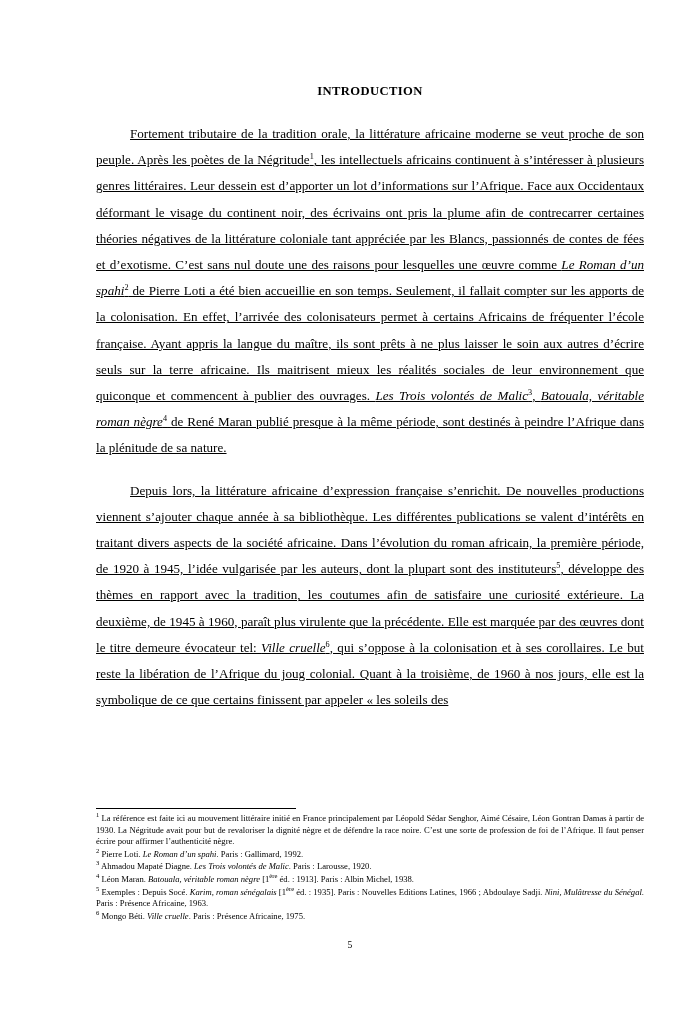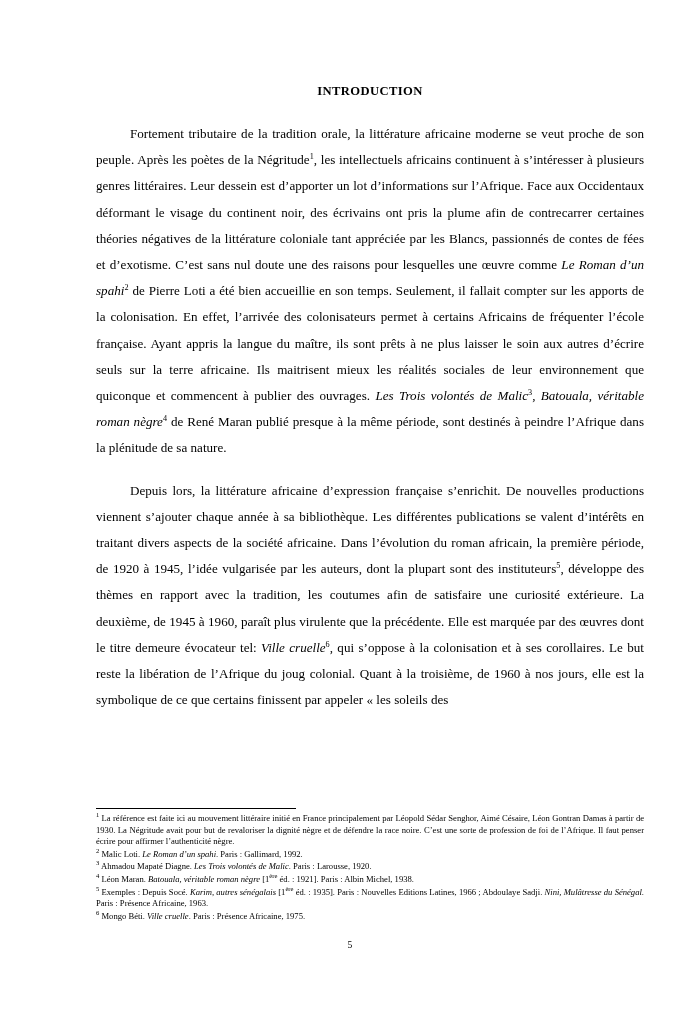--- a/index.html
+++ b/index.html
@@ -35,20 +35,21 @@
     margin: 0 0 22px 0;
   }
   p.body-par {
     margin: 0;
     text-align: justify;
     text-justify: inter-word;
     font-size: 13.1px;
     line-height: 26.2px;
     text-indent: 34px;
     hyphens: none;
+    text-decoration: underline;
   }
   p.body-par + p.body-par {
     margin-top: 16px;
   }
   .it { font-style: italic; }
   sup {
     font-size: 8.2px;
     vertical-align: super;
     line-height: 0;
   }
@@ -95,23 +96,23 @@
     <div id="paragraph-container">
         <p class="body-par"><span>Fortement tributaire de la tradition orale, la littérature africaine moderne se veut proche de son peuple. Après les poètes de la Négritude</span><sup>1</sup><span>, les intellectuels africains continuent à s’intéresser à plusieurs genres littéraires. Leur dessein est d’apporter un lot d’informations sur l’Afrique. Face aux Occidentaux déformant le visage du continent noir, des écrivains ont pris la plume afin de contrecarrer certaines théories négatives de la littérature coloniale tant appréciée par les Blancs, passionnés de contes de fées et d’exotisme. C’est sans nul doute une des raisons pour lesquelles une œuvre comme </span><span class="it">Le Roman d’un spahi</span><sup>2</sup><span> de Pierre Loti a été bien accueillie en son temps. Seulement, il fallait compter sur les apports de la colonisation. En effet, l’arrivée des colonisateurs permet à certains Africains de fréquenter l’école française. Ayant appris la langue du maître, ils sont prêts à ne plus laisser le soin aux autres d’écrire seuls sur la terre africaine. Ils maitrisent mieux les réalités sociales de leur environnement que quiconque et commencent à publier des ouvrages. </span><span class="it">Les Trois volontés de Malic</span><sup>3</sup><span>, </span><span class="it">Batouala, véritable roman nègre</span><sup>4</sup><span> de René Maran publié presque à la même période, sont destinés à peindre l’Afrique dans la plénitude de sa nature.</span></p>
         <p class="body-par"><span>Depuis lors, la littérature africaine d’expression française s’enrichit. De nouvelles productions viennent s’ajouter chaque année à sa bibliothèque. Les différentes publications se valent d’intérêts en traitant divers aspects de la société africaine. Dans l’évolution du roman africain, la première période, de 1920 à 1945, l’idée vulgarisée par les auteurs, dont la plupart sont des instituteurs</span><sup>5</sup><span>, développe des thèmes en rapport avec la tradition, les coutumes afin de satisfaire une curiosité extérieure. La deuxième, de 1945 à 1960, paraît plus virulente que la précédente. Elle est marquée par des œuvres dont le titre demeure évocateur tel: </span><span class="it">Ville cruelle</span><sup>6</sup><span>, qui s’oppose à la colonisation et à ses corollaires. Le but reste la libération de l’Afrique du joug colonial. Quant à la troisième, de 1960 à nos jours, elle est la symbolique de ce que certains finissent par appeler « les soleils des</span></p>
       </div>
   </div>
 
   <div class="footnote-area">
     <div class="fn-rule"></div>
     <div class="footnotes" id="footnote-container">
         <div class="fn"><sup>1</sup><span> La référence est faite ici au mouvement littéraire initié en France principalement par Léopold Sédar Senghor, Aimé Césaire, Léon Gontran Damas à partir de 1930. La Négritude avait pour but de revaloriser la dignité nègre et de défendre la race noire. C’est une sorte de profession de foi de l’Afrique. Il faut penser écrire pour affirmer l’authenticité nègre.</span></div>
-        <div class="fn"><sup>2</sup><span> Malic Loti. </span><span class="it">Le Roman d’un spahi</span><span>. Paris : Gallimard, 1992.</span></div>
+        <div class="fn"><sup>2</sup><span> Pierre Loti. </span><span class="it">Le Roman d’un spahi</span><span>. Paris : Gallimard, 1992.</span></div>
         <div class="fn"><sup>3</sup><span> Ahmadou Mapaté Diagne. </span><span class="it">Les Trois volontés de Malic</span><span>. Paris : Larousse, 1920.</span></div>
-        <div class="fn"><sup>4</sup><span> Léon Maran. </span><span class="it">Batouala, véritable roman nègre</span><span> [1</span><sup>ère</sup><span> éd. : 1921]. Paris : Albin Michel, 1938.</span></div>
-        <div class="fn"><sup>5</sup><span> Exemples : Depuis Socé. </span><span class="it">Karim, autres sénégalais</span><span> [1</span><sup>ère</sup><span> éd. : 1935]. Paris : Nouvelles Editions Latines, 1966 ; Abdoulaye Sadji. </span><span class="it">Nini, Mulâtresse du Sénégal</span><span>. Paris : Présence Africaine, 1963.</span></div>
+        <div class="fn"><sup>4</sup><span> Léon Maran. </span><span class="it">Batouala, véritable roman nègre</span><span> [1</span><sup>ère</sup><span> éd. : 1913]. Paris : Albin Michel, 1938.</span></div>
+        <div class="fn"><sup>5</sup><span> Exemples : Depuis Socé. </span><span class="it">Karim, roman sénégalais</span><span> [1</span><sup>ère</sup><span> éd. : 1935]. Paris : Nouvelles Editions Latines, 1966 ; Abdoulaye Sadji. </span><span class="it">Nini, Mulâtresse du Sénégal</span><span>. Paris : Présence Africaine, 1963.</span></div>
         <div class="fn"><sup>6</sup><span> Mongo Béti. </span><span class="it">Ville cruelle</span><span>. Paris : Présence Africaine, 1975.</span></div>
       </div>
   </div>
 
   <div class="page-number">5</div>
 
 </div>
 
 </body></html>

